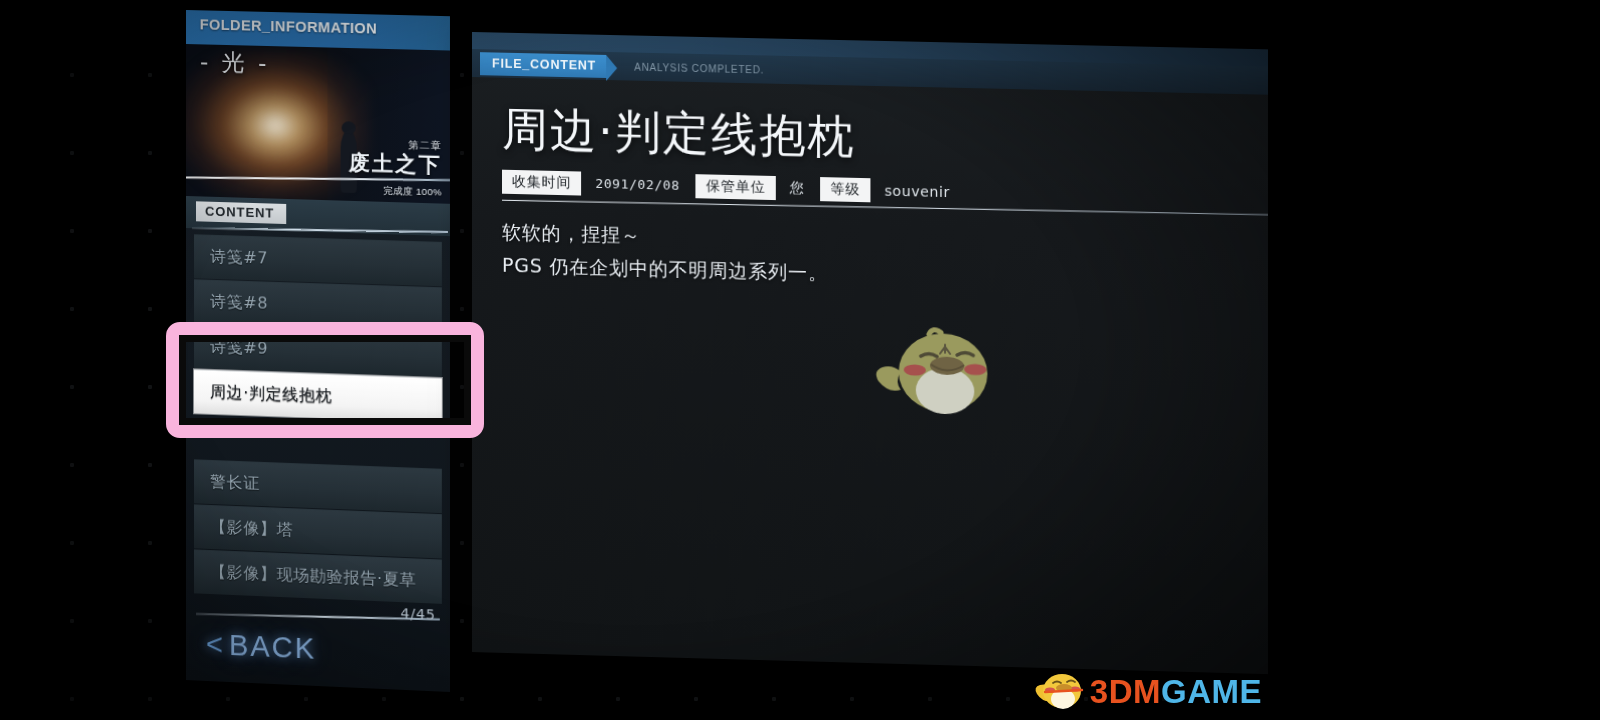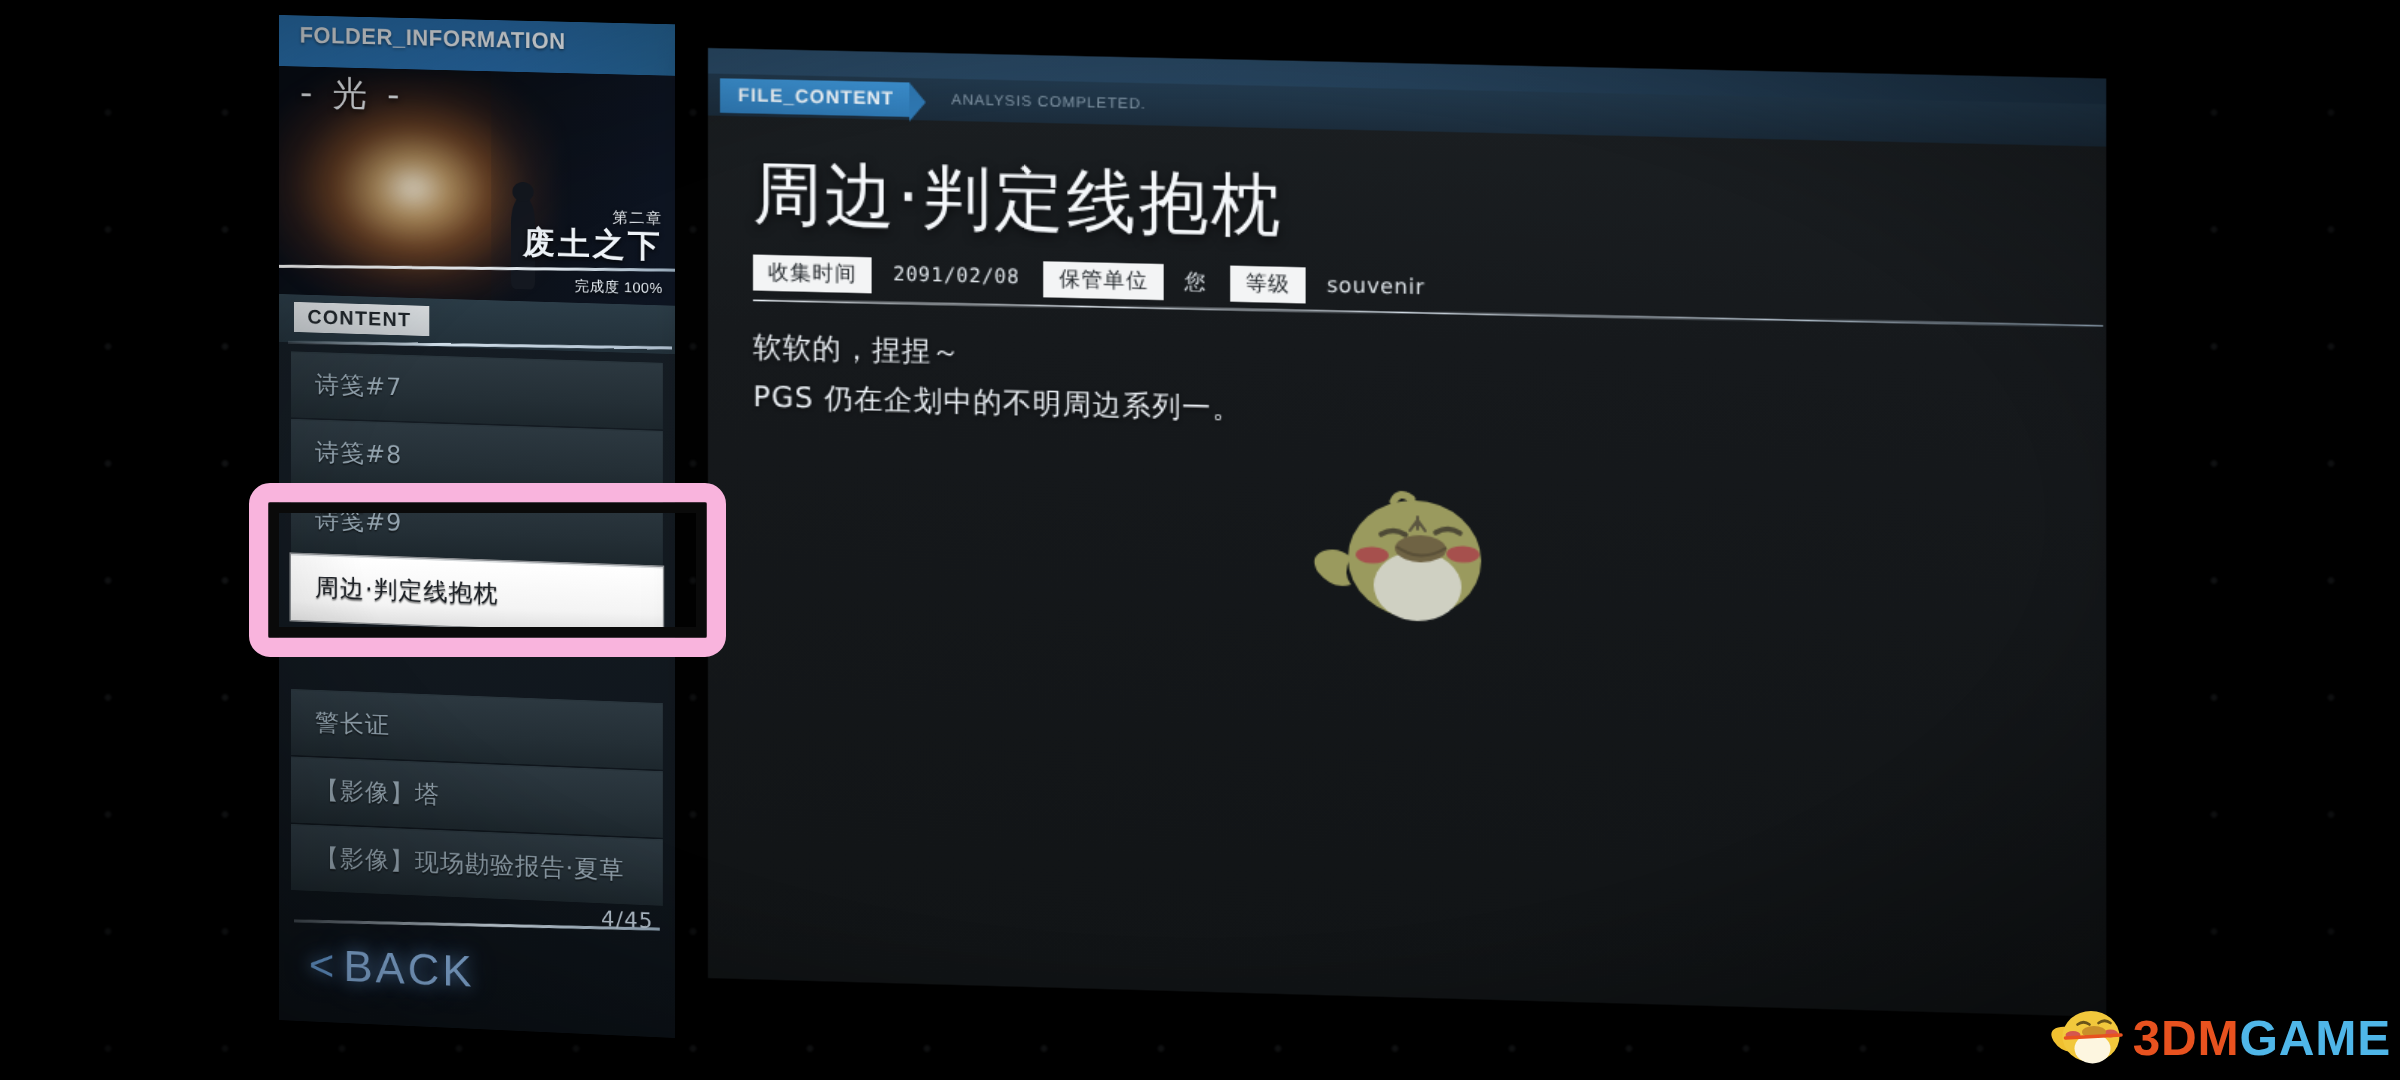--- a/index.html
+++ b/index.html
@@ -4,21 +4,21 @@
 <style>
   * { margin:0; padding:0; box-sizing:border-box; }
   html,body{
     width:1600px; height:720px; overflow:hidden;
     background:#000;
     font-family:"Liberation Sans","DejaVu Sans",sans-serif;
   }
 
   
   #stage{
-    position:relative; width:1600px; height:720px;
+    position:relative; width:1268px; height:720px;
     background:#010101;
     overflow:hidden;
   }
   #dotgrid{
     position:absolute; inset:0;
     background-image:
       radial-gradient(circle, rgba(120,130,140,.16) 0 2px, rgba(0,0,0,0) 2.4px);
     background-size:78px 78px;
     background-position:33px 36px;
     filter:blur(.6px);

